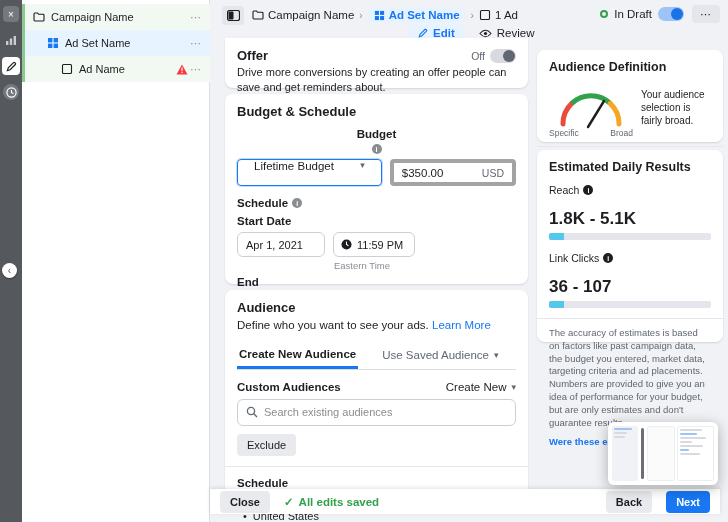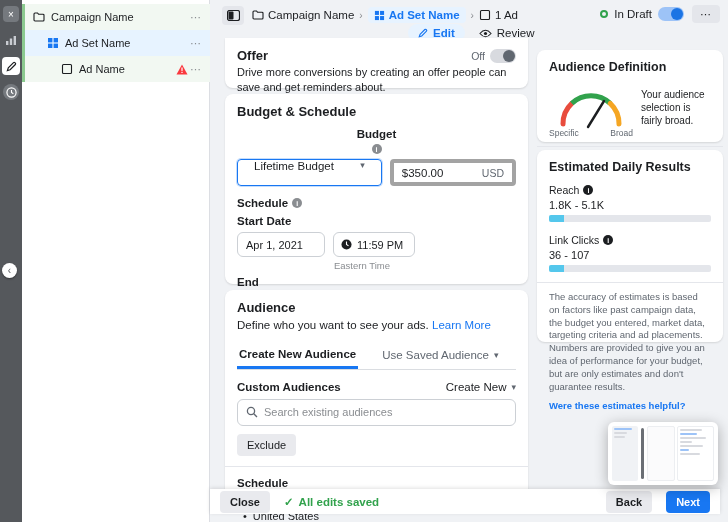--- a/index.html
+++ b/index.html
@@ -84,21 +84,21 @@
 
   
   .right-col { left:537px; width:186px; }
   .gauge-wrap { display:flex; gap:8px; margin-top:8px; }
   .gauge { position:relative; width:84px; height:56px; flex:0 0 auto; }
   .gauge-lbls { position:absolute; bottom:0; left:0; right:0; display:flex; justify-content:space-between;
                 font-size:8.5px; color:#606770; }
   .gauge-note { font-size:10px; color:#1c1e21; line-height:1.3; padding-top:6px; }
   .reach-line { font-size:10px; display:flex; align-items:center; gap:4px; }
   .metric-lbl { font-size:10.5px; display:flex; align-items:center; gap:4px; }
-  .metric-val { font-size:11px; font-weight:normal; margin:3px 0 4px; }
+  .metric-val { font-size:17px; font-weight:bold; margin:13px 0 4px; }
   .bar-track { height:7px; background:#e4e6eb; border-radius:2px; position:relative; overflow:hidden; }
   .bar-fill { position:absolute; left:0; top:0; bottom:0; background:#54c7ec; }
   .disclaimer { font-size:9.5px; color:#606770; line-height:1.35; }
   .helpful { font-size:9.5px; font-weight:bold; }
 
   
   .footer { position:absolute; left:210px; right:8px; top:489px; height:25px; background:#fff;
             box-shadow:0 -1px 4px rgba(0,0,0,.12); display:flex; align-items:center; padding:0 10px; gap:14px; z-index:7; }
   .saved { color:#31a24c; font-size:11.5px; display:flex; align-items:center; gap:5px; font-weight:bold; }
   .footer .spacer { flex:1; }

